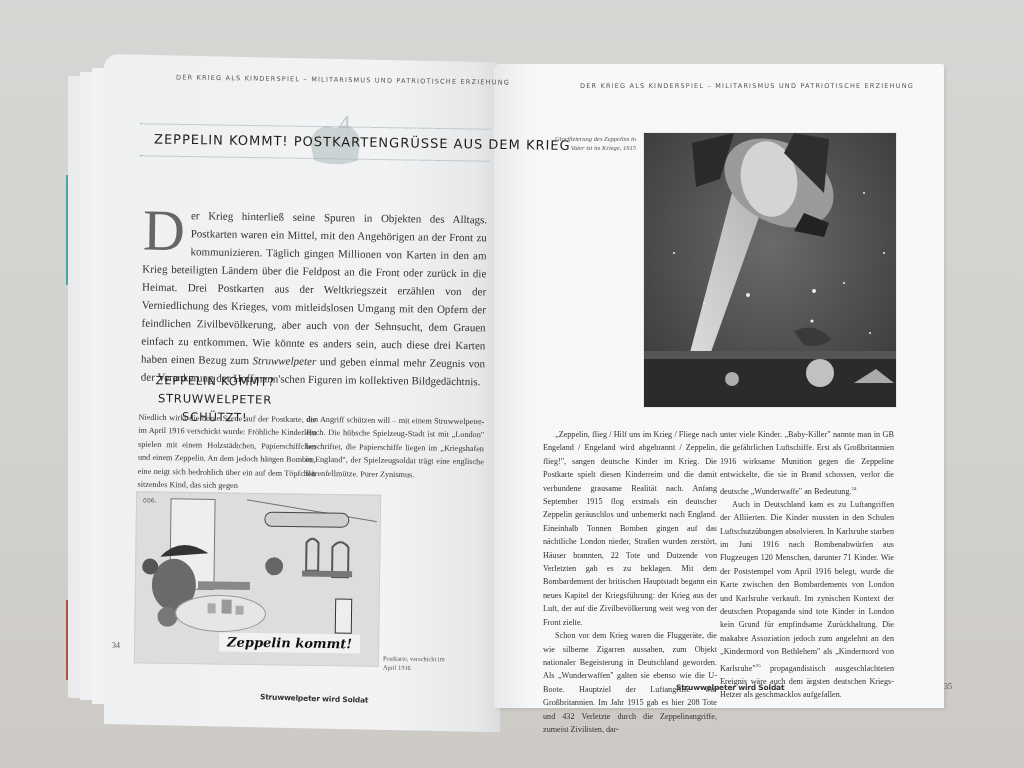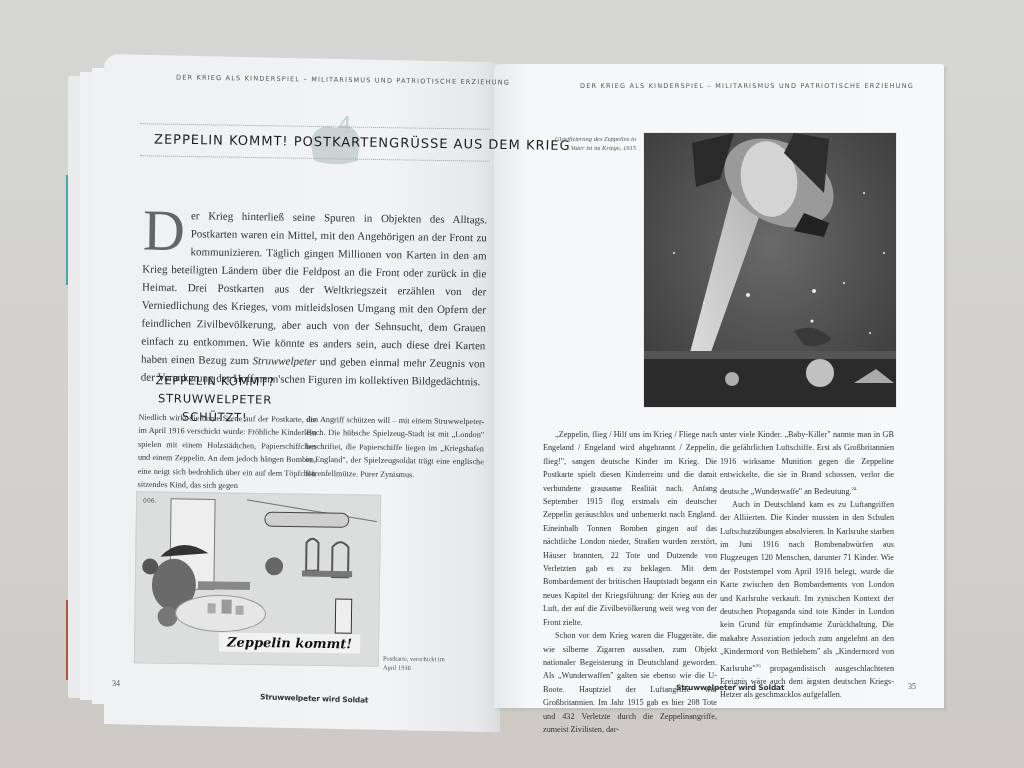--- a/index.html
+++ b/index.html
@@ -67,22 +67,22 @@
 
   .postcard {
     position: absolute; left: 135px; top: 493px; width: 245px; height: 172px;
     background: #d9dadb; border: 1px solid #cfd0d1; transform: rotate(0.8deg); overflow: hidden;
   }
   .pc-label { position: absolute; left: 6px; top: 4px; font-size: 6px; color: #555; font-family: "DejaVu Sans", sans-serif; }
   .pc-title { position: absolute; right: 18px; bottom: 12px; font-family: "DejaVu Serif", serif; font-style: italic; font-weight: bold; font-size: 13px; color: #111; background: #f2f2f2; padding: 2px 8px; }
   .caption-l { position: absolute; left: 383px; top: 654px; font-size: 6.4px; line-height: 9px; color: #555; transform: rotate(0.8deg); }
 
   .folio { position: absolute; font-size: 8px; color: #555; }
-  .folio-l { left: 112px; top: 679px; }
-  .folio-r { left: 908px; top: 682px; }
+  .folio-l { left: 112px; top: 641px; }
+  .folio-r { left: 944px; top: 682px; }
   .footer-title { position: absolute; font-family: "DejaVu Sans", sans-serif; font-weight: bold; font-size: 7.5px; color: #333; letter-spacing: -0.2px; white-space: nowrap; }
   .ft-l { left: 260px; top: 694px; transform: rotate(1.8deg); }
   .ft-r { left: 676px; top: 683px; }
 
   .zeppelin-img {
     position: absolute; left: 643px; top: 132px; width: 254px; height: 276px;
     background: #4a4a4a; border: 1px solid #e8e8e8; overflow: hidden;
   }
   .caption-r { position: absolute; left: 540px; top: 134px; width: 96px; text-align: right; font-size: 6.5px; line-height: 9px; color: #555; font-style: italic; }
 

